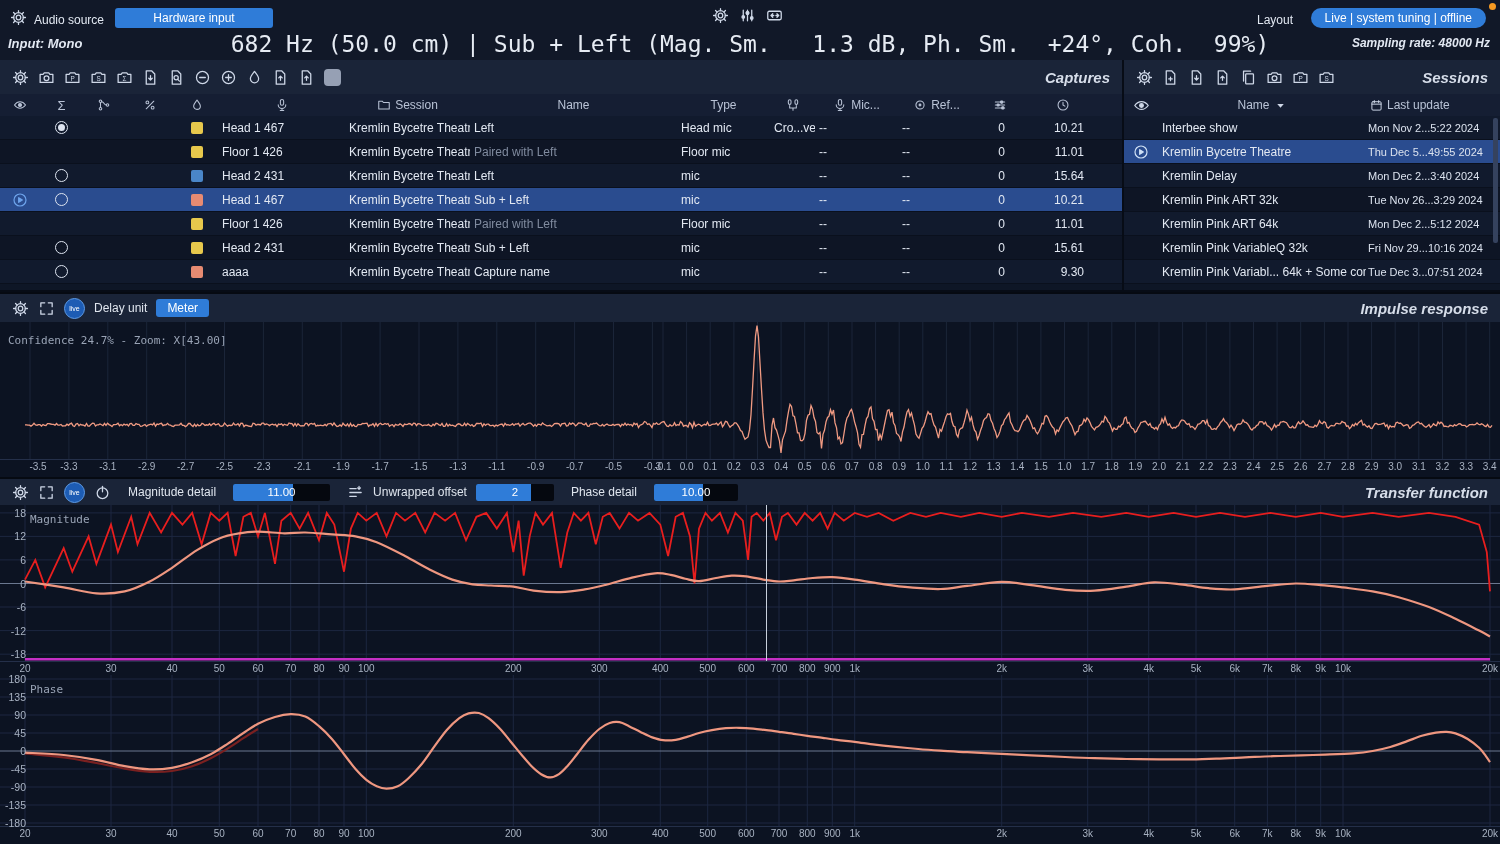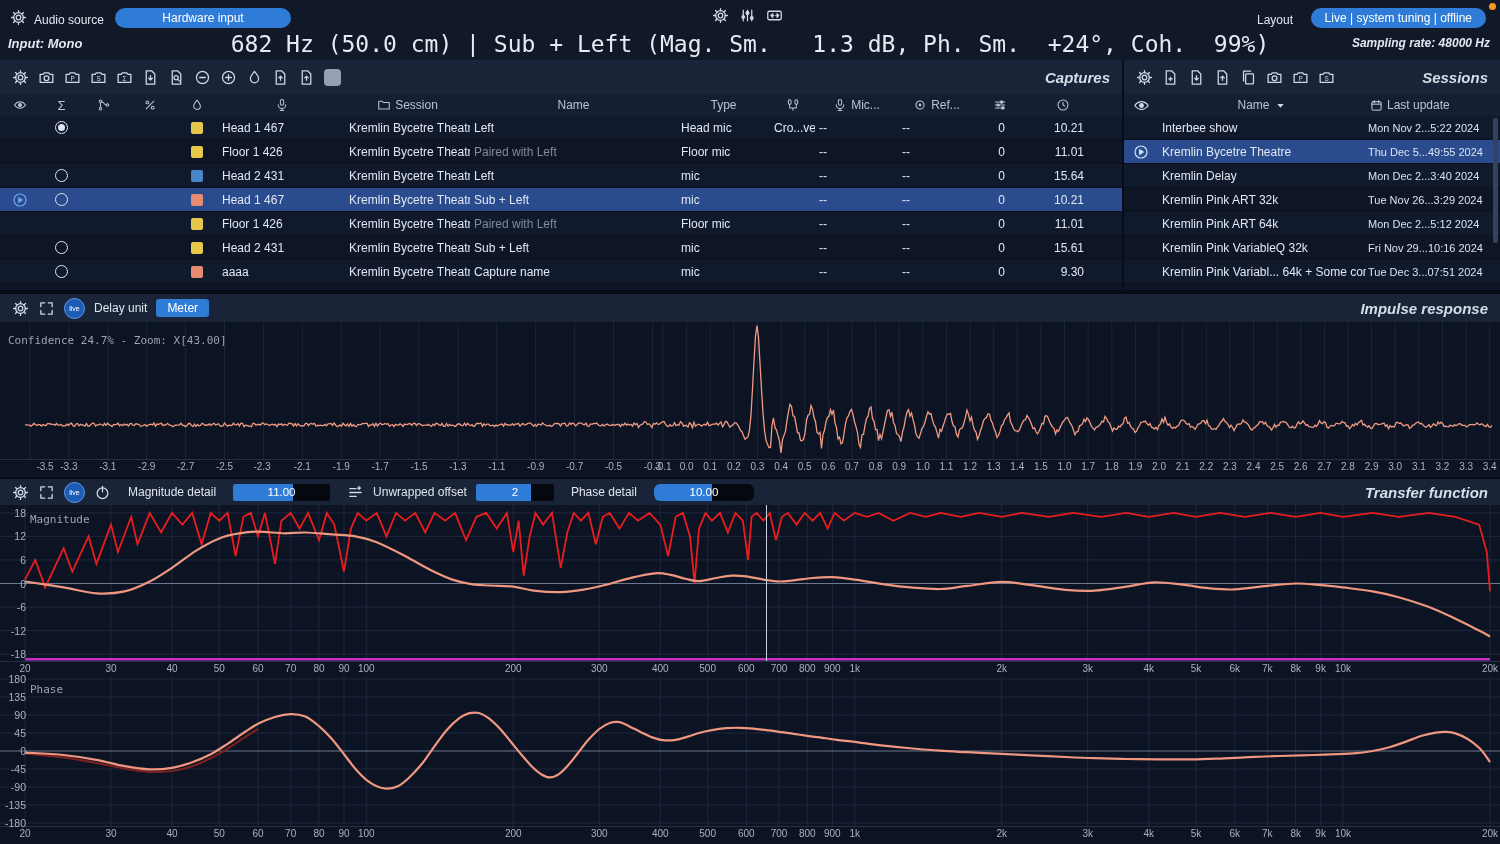--- a/index.html
+++ b/index.html
@@ -5,22 +5,22 @@
   html,body{margin:0;padding:0;background:#070c16;}
   body{width:1500px;height:844px;position:relative;overflow:hidden;
        font-family:"Liberation Sans",sans-serif;color:#e2e8f2;-webkit-font-smoothing:antialiased;}
   .icn{display:inline-flex;align-items:center;justify-content:center;color:#cfd8e8;}
   .icn svg{width:17px;height:17px;}
   .small-icn svg{width:13px;height:13px;}
   
   #topbar{position:absolute;left:0;top:0;width:1500px;height:60px;background:#111828;}
   #topbar .tl-gear{position:absolute;left:10px;top:9px;}
   #audio-source-label{position:absolute;left:34px;top:13px;font-size:12px;}
-  #hardware-input-btn{position:absolute;left:115px;top:8px;width:176px;height:20px;border:none;
-      border-radius:10px;background:#2f7cd8;color:#fff;font-size:12px;font-family:inherit;}
+  #hardware-input-btn{position:absolute;left:115px;top:8px;width:158px;height:20px;border:none;
+      border-radius:3px;background:#2f7cd8;color:#fff;font-size:12px;font-family:inherit;}
   #input-mode{position:absolute;left:8px;top:36px;font-size:13px;font-style:italic;font-weight:bold;}
   #top-center-icons{position:absolute;left:712px;top:7px;display:flex;gap:10px;}
   #readout{position:absolute;left:0;right:0;top:31px;text-align:center;white-space:pre;
       font-family:"DejaVu Sans Mono",monospace;font-size:23px;color:#e6ebf3;}
   #layout-label{position:absolute;right:207px;top:13px;font-size:12px;}
   #mode-btn{position:absolute;right:14px;top:8px;height:20px;padding:0 14px;border:none;
       border-radius:10px;background:#2f7cd8;color:#fff;font-size:12px;font-family:inherit;}
   #clip-dot{position:absolute;right:4px;top:3px;width:7px;height:7px;border-radius:50%;background:#f59a23;}
   #sampling-rate{position:absolute;right:10px;top:36px;font-size:12px;font-style:italic;font-weight:bold;}
   
@@ -71,21 +71,21 @@
   
   .livebtn{width:21px;height:21px;border-radius:50%;background:#1d5cb4;border:1.5px solid #5e9be6;color:#fff;
       font-size:7px;display:flex;align-items:center;justify-content:center;box-sizing:border-box;}
   .blue-btn{padding:2px 11px;background:#2f7cd8;border:none;border-radius:3px;font-size:12px;color:#fff;font-family:inherit;}
   .tb-label{font-size:12px;color:#dfe5ee;}
   .numbox{position:relative;height:17px;background:#05080f;border-radius:2px;overflow:hidden;display:inline-block;}
   .numbox .fill{position:absolute;left:0;top:0;bottom:0;background:#2f7cd8;}
   .numbox .val{position:relative;display:block;width:100%;text-align:center;font-size:11.5px;color:#fff;line-height:17px;}
   #nb-mag{width:97px;} #nb-mag .fill{width:62%;}
   #nb-off{width:78px;} #nb-off .fill{width:70%;}
-  #nb-ph{width:100px;border-radius:6px;}  #nb-ph .fill{width:58%;}
+  #nb-ph{width:84px;}  #nb-ph .fill{width:58%;}
   .plotwrap{position:relative;}
   .plot-overlay{position:absolute;font-family:"DejaVu Sans Mono",monospace;font-size:11px;color:#9aa4b6;pointer-events:none;}
   .ticklab{position:absolute;top:1px;width:26px;text-align:center;font-size:10px;color:#a8b2c2;}
   .xlabels{position:relative;height:13px;}
   .ylab{position:absolute;width:24px;text-align:right;font-size:10.5px;color:#a8b2c2;pointer-events:none;}
   svg.chart{display:block;}
 </style>
 </head>
 <body>
 
@@ -660,21 +660,21 @@
         <line x1="1395.2" y1="0" x2="1395.2" y2="138" stroke="#1b2539" stroke-width="1"></line>
         <line x1="1418.8" y1="0" x2="1418.8" y2="138" stroke="#1b2539" stroke-width="1"></line>
         <line x1="1442.5" y1="0" x2="1442.5" y2="138" stroke="#1b2539" stroke-width="1"></line>
         <line x1="1466.1" y1="0" x2="1466.1" y2="138" stroke="#1b2539" stroke-width="1"></line>
         <line x1="1489.7" y1="0" x2="1489.7" y2="138" stroke="#1b2539" stroke-width="1"></line>
         <line x1="0" y1="137.5" x2="1500" y2="137.5" stroke="#242f49"></line>
         <polyline points="25.0,102.9 26.5,102.9 28.0,103.2 29.5,103.1 31.0,104.1 32.5,102.9 34.0,101.3 35.5,102.9 37.0,103.2 38.5,102.6 40.0,102.7 41.5,104.0 43.0,102.5 44.5,103.4 46.0,103.5 47.5,101.6 49.0,101.7 50.5,102.0 52.0,102.4 53.5,102.4 55.0,103.1 56.5,101.5 58.0,103.2 59.5,103.1 61.0,102.5 62.5,104.0 64.0,103.9 65.5,103.8 67.0,102.2 68.5,103.3 70.0,101.9 71.5,101.2 73.0,103.7 74.5,104.5 76.0,102.1 77.5,101.5 79.0,103.7 80.5,102.3 82.0,103.0 83.5,103.1 85.0,104.1 86.5,101.5 88.0,104.1 89.5,104.0 91.0,102.4 92.5,101.1 94.0,101.3 95.5,104.0 97.0,102.8 98.5,102.9 100.0,102.0 101.5,102.8 103.0,103.7 104.5,101.3 106.0,103.3 107.5,101.2 109.0,102.6 110.5,103.3 112.0,104.6 113.5,102.6 115.0,102.7 116.5,102.3 118.0,101.2 119.5,103.7 121.0,102.5 122.5,103.7 124.0,102.1 125.5,103.0 127.0,102.3 128.5,104.0 130.0,101.6 131.5,101.4 133.0,103.3 134.5,103.3 136.0,101.5 137.5,102.3 139.0,102.4 140.5,104.4 142.0,104.1 143.5,103.3 145.0,102.5 146.5,104.3 148.0,103.1 149.5,102.6 151.0,102.1 152.5,102.9 154.0,101.0 155.5,104.2 157.0,102.1 158.5,102.5 160.0,101.5 161.5,101.3 163.0,103.7 164.5,103.0 166.0,102.9 167.5,101.4 169.0,103.0 170.5,103.2 172.0,104.2 173.5,104.5 175.0,103.2 176.5,103.2 178.0,103.1 179.5,102.8 181.0,101.3 182.5,103.4 184.0,103.4 185.5,104.6 187.0,103.6 188.5,101.5 190.0,101.5 191.5,103.3 193.0,104.5 194.5,102.2 196.0,104.3 197.5,102.4 199.0,103.7 200.5,103.4 202.0,101.3 203.5,102.0 205.0,103.4 206.5,102.8 208.0,103.3 209.5,101.8 211.0,103.6 212.5,102.1 214.0,101.3 215.5,103.0 217.0,102.4 218.5,101.7 220.0,103.9 221.5,104.4 223.0,103.7 224.5,101.0 226.0,102.6 227.5,104.1 229.0,103.1 230.5,103.5 232.0,103.3 233.5,101.0 235.0,102.8 236.5,102.8 238.0,101.6 239.5,103.9 241.0,101.2 242.5,101.3 244.0,104.6 245.5,103.2 247.0,103.5 248.5,104.0 250.0,104.3 251.5,104.5 253.0,101.2 254.5,101.6 256.0,103.2 257.5,102.4 259.0,102.5 260.5,102.9 262.0,101.2 263.5,101.2 265.0,102.7 266.5,102.0 268.0,102.5 269.5,103.6 271.0,102.5 272.5,102.2 274.0,103.1 275.5,102.4 277.0,104.5 278.5,102.1 280.0,102.6 281.5,101.9 283.0,103.5 284.5,102.2 286.0,103.0 287.5,103.3 289.0,101.0 290.5,101.5 292.0,101.6 293.5,104.0 295.0,101.5 296.5,104.0 298.0,101.7 299.5,103.3 301.0,104.0 302.5,103.7 304.0,103.9 305.5,101.4 307.0,101.3 308.5,103.7 310.0,101.8 311.5,101.4 313.0,102.2 314.5,101.4 316.0,104.2 317.5,103.3 319.0,103.6 320.5,103.1 322.0,103.7 323.5,103.6 325.0,102.4 326.5,103.8 328.0,101.8 329.5,101.7 331.0,101.5 332.5,103.3 334.0,101.0 335.5,103.0 337.0,104.5 338.5,104.1 340.0,102.9 341.5,104.2 343.0,101.2 344.5,102.9 346.0,103.8 347.5,101.9 349.0,104.5 350.5,101.5 352.0,104.2 353.5,102.7 355.0,104.3 356.5,104.6 358.0,102.4 359.5,102.7 361.0,102.6 362.5,101.4 364.0,101.7 365.5,101.4 367.0,101.3 368.5,104.4 370.0,103.0 371.5,103.1 373.0,101.8 374.5,104.4 376.0,101.3 377.5,104.0 379.0,102.0 380.5,101.2 382.0,102.6 383.5,102.4 385.0,101.5 386.5,102.3 388.0,101.5 389.5,104.2 391.0,103.1 392.5,102.7 394.0,104.6 395.5,102.3 397.0,103.1 398.5,103.0 400.0,101.9 401.5,102.8 403.0,104.4 404.5,102.1 406.0,102.7 407.5,102.5 409.0,101.5 410.5,101.9 412.0,103.3 413.5,101.1 415.0,101.3 416.5,103.7 418.0,101.6 419.5,101.8 421.0,102.6 422.5,103.8 424.0,103.2 425.5,103.2 427.0,103.4 428.5,102.4 430.0,103.7 431.5,104.3 433.0,102.2 434.5,103.6 436.0,101.3 437.5,101.5 439.0,102.9 440.5,103.5 442.0,101.4 443.5,104.3 445.0,104.3 446.5,101.5 448.0,104.2 449.5,102.4 451.0,103.6 452.5,103.1 454.0,103.8 455.5,104.5 457.0,102.6 458.5,101.8 460.0,102.2 461.5,103.6 463.0,103.5 464.5,101.2 466.0,103.6 467.5,101.5 469.0,102.6 470.5,103.7 472.0,102.6 473.5,104.4 475.0,103.7 476.5,101.5 478.0,101.4 479.5,101.6 481.0,101.1 482.5,104.4 484.0,101.9 485.5,103.4 487.0,102.1 488.5,102.2 490.0,103.6 491.5,103.7 493.0,103.2 494.5,104.5 496.0,103.0 497.5,103.9 499.0,103.0 500.5,102.4 502.0,102.0 503.5,104.2 505.0,101.4 506.5,103.0 508.0,102.6 509.5,103.4 511.0,102.9 512.5,101.7 514.0,103.4 515.5,102.0 517.0,102.1 518.5,101.4 520.0,104.2 521.5,102.4 523.0,101.4 524.5,103.1 526.0,102.6 527.5,101.7 529.0,101.2 530.5,101.2 532.0,102.4 533.5,104.3 535.0,102.5 536.5,104.3 538.0,102.2 539.5,102.3 541.0,103.2 542.5,101.0 544.0,102.3 545.5,103.0 547.0,103.9 548.5,103.6 550.0,103.3 551.5,104.4 553.0,103.3 554.5,101.6 556.0,101.3 557.5,101.5 559.0,101.8 560.5,104.1 562.0,101.6 563.5,101.5 565.0,101.2 566.5,104.0 568.0,103.7 569.5,101.1 571.0,102.3 572.5,101.1 574.0,101.8 575.5,103.9 577.0,102.7 578.5,101.0 580.0,101.2 581.5,101.1 583.0,102.4 584.5,102.8 586.0,101.1 587.5,104.1 589.0,104.3 590.5,101.9 592.0,102.3 593.5,101.4 595.0,101.6 596.5,101.1 598.0,102.5 599.5,103.7 601.0,103.8 602.5,102.4 604.0,104.1 605.5,102.7 607.0,102.1 608.5,103.2 610.0,103.4 611.5,103.4 613.0,102.4 614.5,103.5 616.0,102.7 617.5,102.5 619.0,102.5 620.5,104.5 622.0,102.1 623.5,103.3 625.0,101.2 626.5,103.3 628.0,102.0 629.5,103.0 631.0,102.4 632.5,104.1 634.0,101.1 635.5,102.6 637.0,101.5 638.5,105.6 640.0,103.2 641.5,102.7 643.0,101.7 644.5,99.5 646.0,100.2 647.5,102.5 649.0,101.7 650.5,103.4 652.0,105.5 653.5,101.4 655.0,102.2 656.5,100.8 658.0,102.4 659.5,102.2 661.0,100.7 662.5,99.9 664.0,99.6 665.5,102.2 667.0,104.1 668.5,104.5 670.0,102.7 671.5,104.1 673.0,103.5 674.5,100.6 676.0,103.5 677.5,102.7 679.0,103.2 680.5,99.6 682.0,100.9 683.5,104.3 685.0,103.5 686.5,103.5 688.0,105.1 689.5,100.7 691.0,102.2 692.5,105.7 694.0,100.3 695.5,104.2 697.0,103.0 698.5,102.1 700.0,102.7 701.5,104.1 703.0,103.0 704.5,102.3 706.0,103.1 707.5,100.2 709.0,103.6 710.5,103.4 712.0,102.3 713.5,102.1 715.0,102.1 716.5,101.1 718.0,103.1 719.5,101.4 721.0,99.9 722.5,104.8 724.0,102.6 725.5,99.3 727.0,99.8 728.5,102.8 730.0,105.2 731.5,103.7 733.0,102.9 734.5,100.9 736.0,100.9 737.5,102.6 739.0,105.1 740.5,108.5 742.0,109.5 743.5,113.7 745.0,117.3 746.5,116.1 748.0,114.9 749.5,107.9 751.0,92.6 752.5,67.0 754.0,39.2 755.5,14.1 757.0,3.7 758.5,15.0 760.0,41.2 761.5,67.3 763.0,90.9 764.5,108.1 766.0,118.1 767.5,122.3 769.0,125.5 770.5,125.5 772.0,103.4 773.5,96.0 775.0,105.7 776.5,108.1 778.0,113.3 779.5,119.2 781.0,130.9 782.5,117.9 784.0,113.4 785.5,109.1 787.0,98.3 788.5,89.6 790.0,82.3 791.5,84.4 793.0,93.9 794.5,94.5 796.0,102.0 797.5,110.8 799.0,110.9 800.5,118.5 802.0,118.8 803.5,117.5 805.0,111.3 806.5,98.2 808.0,93.2 809.5,92.3 811.0,83.6 812.5,87.2 814.0,95.5 815.5,99.5 817.0,110.5 818.5,111.9 820.0,110.5 821.5,126.5 823.0,112.3 824.5,108.3 826.0,99.9 827.5,95.5 829.0,94.2 830.5,87.7 832.0,92.2 833.5,88.0 835.0,100.9 836.5,105.6 838.0,117.0 839.5,115.1 841.0,121.8 842.5,120.7 844.0,111.5 845.5,101.9 847.0,95.9 848.5,93.7 850.0,89.3 851.5,87.4 853.0,92.4 854.5,99.6 856.0,104.7 857.5,110.5 859.0,122.3 860.5,125.2 862.0,112.5 863.5,112.4 865.0,103.6 866.5,96.6 868.0,94.5 869.5,86.6 871.0,85.0 872.5,96.9 874.0,99.3 875.5,107.6 877.0,107.4 878.5,118.7 880.0,112.6 881.5,116.8 883.0,109.9 884.5,102.5 886.0,95.2 887.5,88.4 889.0,87.7 890.5,94.4 892.0,90.2 893.5,100.7 895.0,103.5 896.5,111.5 898.0,112.6 899.5,114.7 901.0,119.5 902.5,109.8 904.0,105.0 905.5,96.3 907.0,90.0 908.5,87.6 910.0,94.2 911.5,91.0 913.0,97.4 914.5,103.2 916.0,112.0 917.5,114.6 919.0,116.3 920.5,111.5 922.0,106.3 923.5,104.4 925.0,100.0 926.5,94.3 928.0,89.7 929.5,92.2 931.0,91.7 932.5,98.2 934.0,102.9 935.5,105.1 937.0,110.7 938.5,116.2 940.0,107.4 941.5,109.2 943.0,104.2 944.5,99.9 946.0,94.7 947.5,91.8 949.0,92.6 950.5,91.5 952.0,99.5 953.5,104.0 955.0,104.8 956.5,112.4 958.0,114.9 959.5,107.8 961.0,106.3 962.5,105.7 964.0,100.7 965.5,95.2 967.0,88.1 968.5,92.4 970.0,98.8 971.5,95.3 973.0,102.9 974.5,108.1 976.0,110.1 977.5,117.3 979.0,113.8 980.5,108.5 982.0,104.5 983.5,98.5 985.0,96.4 986.5,95.5 988.0,91.7 989.5,92.2 991.0,98.6 992.5,101.3 994.0,106.5 995.5,109.8 997.0,115.4 998.5,113.3 1000.0,109.4 1001.5,103.5 1003.0,102.3 1004.5,97.7 1006.0,95.9 1007.5,93.1 1009.0,90.9 1010.5,100.1 1012.0,102.8 1013.5,106.5 1015.0,108.7 1016.5,108.9 1018.0,109.6 1019.5,108.0 1021.0,104.0 1022.5,100.3 1024.0,98.1 1025.5,97.7 1027.0,93.5 1028.5,95.6 1030.0,98.4 1031.5,102.2 1033.0,106.7 1034.5,106.0 1036.0,109.8 1037.5,111.9 1039.0,109.2 1040.5,105.7 1042.0,101.3 1043.5,101.9 1045.0,94.3 1046.5,93.6 1048.0,95.6 1049.5,99.6 1051.0,102.7 1052.5,105.1 1054.0,106.3 1055.5,111.8 1057.0,107.9 1058.5,109.4 1060.0,105.6 1061.5,102.5 1063.0,99.7 1064.5,98.1 1066.0,95.8 1067.5,95.4 1069.0,98.8 1070.5,101.7 1072.0,104.0 1073.5,108.4 1075.0,112.7 1076.5,109.9 1078.0,109.4 1079.5,103.8 1081.0,103.2 1082.5,101.6 1084.0,97.2 1085.5,99.5 1087.0,95.9 1088.5,97.7 1090.0,100.6 1091.5,104.3 1093.0,106.2 1094.5,107.9 1096.0,105.4 1097.5,105.0 1099.0,103.8 1100.5,101.8 1102.0,99.2 1103.5,100.0 1105.0,94.4 1106.5,96.4 1108.0,99.6 1109.5,101.1 1111.0,105.0 1112.5,109.0 1114.0,105.9 1115.5,107.4 1117.0,107.3 1118.5,104.1 1120.0,104.9 1121.5,102.8 1123.0,101.9 1124.5,96.2 1126.0,95.1 1127.5,101.2 1129.0,100.5 1130.5,104.1 1132.0,106.2 1133.5,107.0 1135.0,110.5 1136.5,109.3 1138.0,105.8 1139.5,103.5 1141.0,100.3 1142.5,100.2 1144.0,99.5 1145.5,99.3 1147.0,101.7 1148.5,103.3 1150.0,101.5 1151.5,105.2 1153.0,105.7 1154.5,107.0 1156.0,105.4 1157.5,107.6 1159.0,103.4 1160.5,101.8 1162.0,96.9 1163.5,100.4 1165.0,95.2 1166.5,100.3 1168.0,103.2 1169.5,101.9 1171.0,105.0 1172.5,106.4 1174.0,105.3 1175.5,105.9 1177.0,104.2 1178.5,103.8 1180.0,100.3 1181.5,98.2 1183.0,98.1 1184.5,98.9 1186.0,101.2 1187.5,102.4 1189.0,101.7 1190.5,105.2 1192.0,104.4 1193.5,105.4 1195.0,107.4 1196.5,105.0 1198.0,102.1 1199.5,101.8 1201.0,100.7 1202.5,98.6 1204.0,98.7 1205.5,101.8 1207.0,98.3 1208.5,103.6 1210.0,104.3 1211.5,107.1 1213.0,107.4 1214.5,106.5 1216.0,107.3 1217.5,104.8 1219.0,103.4 1220.5,100.5 1222.0,99.1 1223.5,96.6 1225.0,99.6 1226.5,100.5 1228.0,102.5 1229.5,105.6 1231.0,103.1 1232.5,105.3 1234.0,108.6 1235.5,105.9 1237.0,102.8 1238.5,101.9 1240.0,102.2 1241.5,101.4 1243.0,97.8 1244.5,100.1 1246.0,100.4 1247.5,101.7 1249.0,103.9 1250.5,106.8 1252.0,108.1 1253.5,106.0 1255.0,105.6 1256.5,103.5 1258.0,102.9 1259.5,99.8 1261.0,99.6 1262.5,99.8 1264.0,102.2 1265.5,100.2 1267.0,103.6 1268.5,104.4 1270.0,105.6 1271.5,108.0 1273.0,105.6 1274.5,102.4 1276.0,105.2 1277.5,103.2 1279.0,103.3 1280.5,100.1 1282.0,99.9 1283.5,99.5 1285.0,100.1 1286.5,100.7 1288.0,103.1 1289.5,105.5 1291.0,105.7 1292.5,104.3 1294.0,106.0 1295.5,105.6 1297.0,102.1 1298.5,99.8 1300.0,101.9 1301.5,101.0 1303.0,98.9 1304.5,100.9 1306.0,103.2 1307.5,102.8 1309.0,104.7 1310.5,104.9 1312.0,105.1 1313.5,105.3 1315.0,103.3 1316.5,104.6 1318.0,102.1 1319.5,98.7 1321.0,101.0 1322.5,101.7 1324.0,99.7 1325.5,100.6 1327.0,105.2 1328.5,106.1 1330.0,104.2 1331.5,103.4 1333.0,103.9 1334.5,103.6 1336.0,101.4 1337.5,101.4 1339.0,101.9 1340.5,101.7 1342.0,99.4 1343.5,100.5 1345.0,100.9 1346.5,104.3 1348.0,103.8 1349.5,106.7 1351.0,105.1 1352.5,102.6 1354.0,103.9 1355.5,101.4 1357.0,102.9 1358.5,100.7 1360.0,99.5 1361.5,98.4 1363.0,103.1 1364.5,102.1 1366.0,104.1 1367.5,105.1 1369.0,103.7 1370.5,106.2 1372.0,106.6 1373.5,104.0 1375.0,101.6 1376.5,101.4 1378.0,102.6 1379.5,102.4 1381.0,102.2 1382.5,101.6 1384.0,101.0 1385.5,104.4 1387.0,102.7 1388.5,106.7 1390.0,103.6 1391.5,104.9 1393.0,104.4 1394.5,105.0 1396.0,100.8 1397.5,100.2 1399.0,101.4 1400.5,101.0 1402.0,102.3 1403.5,104.0 1405.0,103.3 1406.5,102.6 1408.0,103.0 1409.5,106.3 1411.0,105.5 1412.5,103.3 1414.0,102.9 1415.5,101.6 1417.0,100.3 1418.5,99.9 1420.0,101.8 1421.5,101.3 1423.0,103.1 1424.5,104.5 1426.0,105.2 1427.5,104.1 1429.0,102.6 1430.5,105.4 1432.0,103.9 1433.5,101.8 1435.0,103.1 1436.5,103.7 1438.0,99.9 1439.5,101.7 1441.0,100.2 1442.5,101.4 1444.0,104.4 1445.5,104.1 1447.0,104.6 1448.5,104.8 1450.0,103.3 1451.5,103.5 1453.0,104.5 1454.5,102.7 1456.0,103.7 1457.5,102.7 1459.0,101.7 1460.5,101.9 1462.0,103.3 1463.5,103.3 1465.0,103.4 1466.5,105.0 1468.0,104.0 1469.5,102.7 1471.0,102.7 1472.5,102.5 1474.0,102.8 1475.5,102.4 1477.0,100.9 1478.5,102.3 1480.0,102.8 1481.5,101.8 1483.0,102.5 1484.5,103.9 1486.0,104.6 1487.5,102.4 1489.0,104.9 1490.5,105.3 1492.0,103.4 " fill="none" stroke="#f09a82" stroke-width="1.3"></polyline>
       </svg>
   </div>
   <div id="imp-xlabels" class="xlabels">
-      <span class="ticklab" style="left: 32px;">-3.5</span>
+      <span class="ticklab" style="left: 25px;">-3.5</span>
       <span class="ticklab" style="left: 55.9px;">-3.3</span>
       <span class="ticklab" style="left: 94.8px;">-3.1</span>
       <span class="ticklab" style="left: 133.7px;">-2.9</span>
       <span class="ticklab" style="left: 172.6px;">-2.7</span>
       <span class="ticklab" style="left: 211.5px;">-2.5</span>
       <span class="ticklab" style="left: 249px;">-2.3</span>
       <span class="ticklab" style="left: 289.3px;">-2.1</span>
       <span class="ticklab" style="left: 328.2px;">-1.9</span>
       <span class="ticklab" style="left: 367.1px;">-1.7</span>
       <span class="ticklab" style="left: 406px;">-1.5</span>

